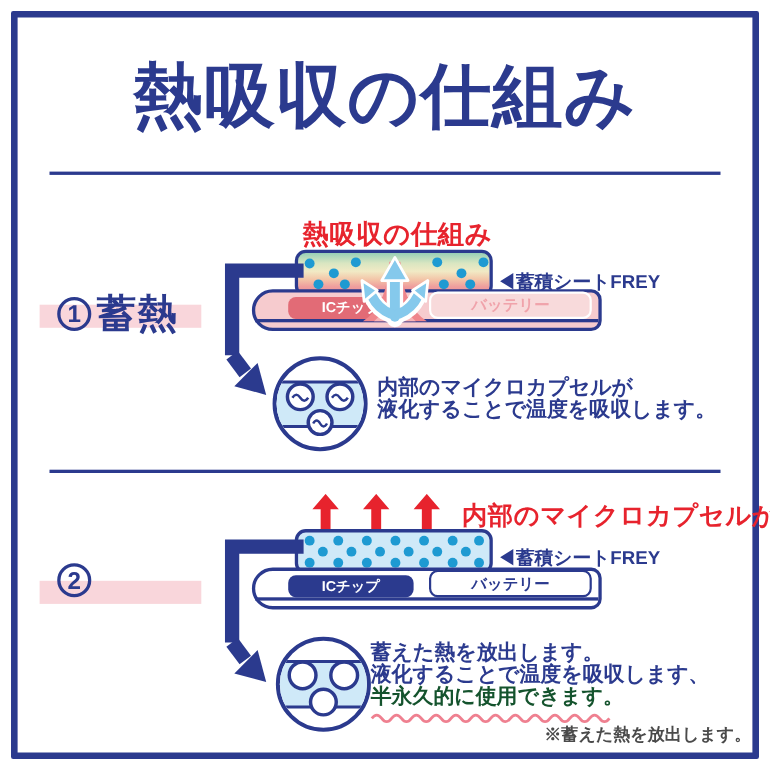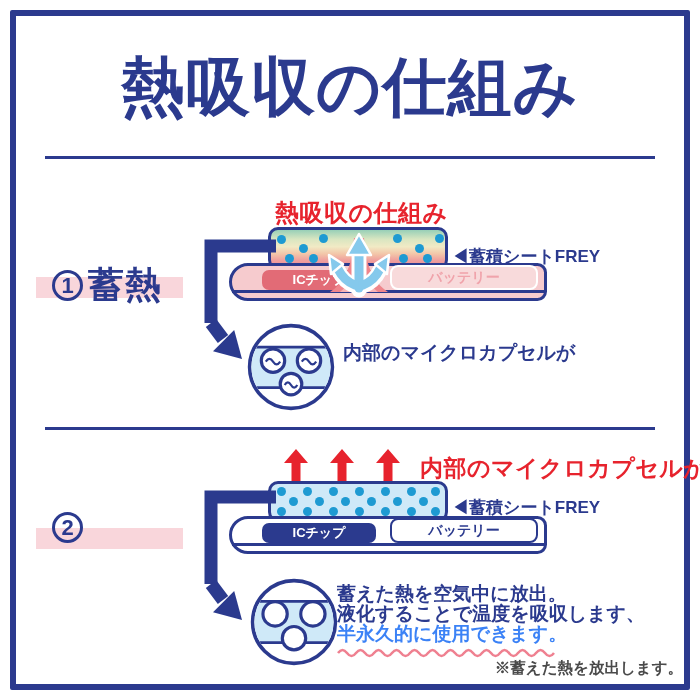--- a/index.html
+++ b/index.html
@@ -32,21 +32,21 @@
     background:#f8dadb;border:2px solid #fff;color:#f0a3ab;font-size:14px;display:flex;align-items:center;justify-content:center;}
   .device.cool{background:#fff;}
   .device.cool .chip{background:var(--blue);}
   .device.cool .battery{background:#fff;border:2.5px solid var(--blue);color:var(--blue);}
   .band{position:absolute;left:36px;width:147px;height:21px;background:#f9d6db;}
   .badge{position:absolute;left:52px;display:flex;align-items:center;gap:5px;color:var(--blue);}
   .badge .num{width:31px;height:31px;box-sizing:border-box;border:3px solid currentColor;border-radius:50%;
     display:flex;align-items:center;justify-content:center;font-size:22px;font-weight:800;}
   .badge .lbl{font-size:36px;font-weight:800;letter-spacing:1px;}
   .desc{position:absolute;color:var(--blue);font-size:19px;line-height:20px;font-weight:800;white-space:nowrap;}
-  .desc .hl{color:#3b82f6;}
+  .desc .hl{color:#14532d;}
   .abs{position:absolute;}
   .footnote{position:absolute;right:17px;top:658px;font-size:15.5px;color:#4a4a4a;font-weight:700;}
 </style>
 </head>
 <body>
 
 <div class="canvas">
   <div class="frame"></div>
 
   <h1 class="title">熱吸収の仕組み</h1>
@@ -116,20 +116,21 @@
     </g>
     <g fill="none" stroke="#2b3a8e" stroke-width="2.5">
       <path d="M22,44 q4,-6 8,0 q4,6 8,0"></path>
       <path d="M62,44 q4,-6 8,0 q4,6 8,0"></path>
       <path d="M43,70 q3.5,-6 7,0 q3.5,6 7,0"></path>
     </g>
   </svg>
 
   <div class="desc" style="left:343px;top:343px">
     <div>内部のマイクロカプセルが</div>
+    <div>液化することで温度を吸収します。</div>
   </div>
 
   <div class="rule rule-mid"></div>
 
   <svg class="abs" style="left:283px;top:449px" width="122" height="32" viewBox="0 0 122 32" fill="#e7232d">
     <polygon points="13,0 25,14 17.5,14 17.5,32 8.5,32 8.5,14 1,14"></polygon>
     <polygon points="59,0 71,14 63.5,14 63.5,32 54.5,32 54.5,14 47,14"></polygon>
     <polygon points="105,0 117,14 109.5,14 109.5,32 100.5,32 100.5,14 93,14"></polygon>
   </svg>
   <div class="red-heading" style="left:420px;top:453px;font-size:23px">内部のマイクロカプセルが</div>
@@ -169,21 +170,21 @@
       <line x1="0" y1="73" x2="100" y2="73" stroke="#2b3a8e" stroke-width="3"></line>
     </g>
     <g fill="#fff" stroke="#2b3a8e" stroke-width="3.5">
       <circle cx="29" cy="41" r="13.5"></circle>
         <circle cx="71" cy="41" r="13.5"></circle>
         <circle cx="50" cy="68" r="13"></circle>
     </g>
   </svg>
 
   <div class="desc" style="left:337px;top:584px">
-    <div>蓄えた熱を空気中に放出。</div>
+    <div>蓄えた熱を放出します。</div>
     <div>液化することで温度を吸収します、</div>
     <div class="hl">半永久的に使用できます。</div>
   </div>
   <svg class="abs" style="left:336px;top:647px" width="224" height="12" viewBox="0 0 224 12">
     <path d="M2 6 q4.5 -6 9 0 t9 0 t9 0 t9 0 t9 0 t9 0 t9 0 t9 0 t9 0 t9 0 t9 0 t9 0 t9 0 t9 0 t9 0 t9 0 t9 0 t9 0 t9 0 t9 0 t9 0 t9 0 t9 0 t9 0" fill="none" stroke="#ef8090" stroke-width="2.5"></path>
   </svg>
 
   <div class="footnote">※蓄えた熱を放出します。</div>
 </div>
 

